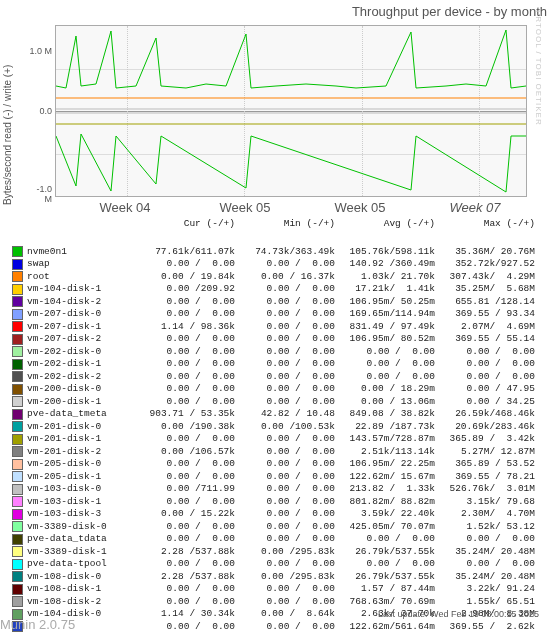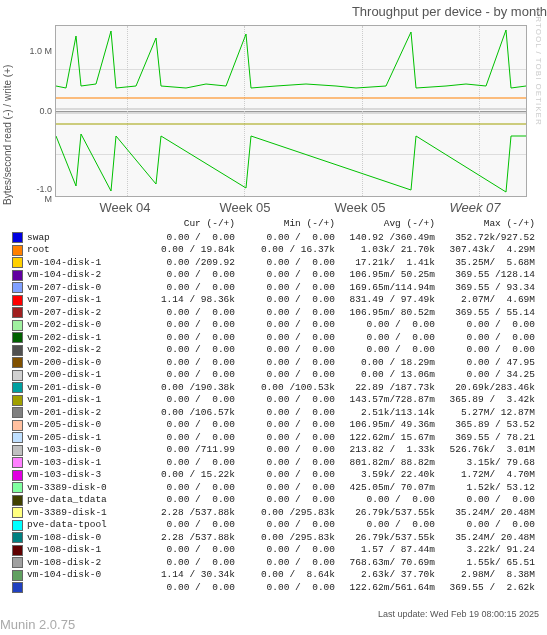--- a/index.html
+++ b/index.html
@@ -7,21 +7,21 @@
 .title{text-align:right;font-size:13px;color:#555;padding-top:4px}
 .watermark{position:absolute;right:4px;top:10px;font-size:8px;color:#ccc;letter-spacing:1px;writing-mode:vertical-rl}
 .yaxis-label{position:absolute;left:2px;top:50px;font-size:10px;color:#555;writing-mode:vertical-rl;transform:rotate(180deg);height:170px;text-align:center}
 .chart-area{position:absolute;left:55px;top:25px;width:470px;height:170px;border:1px solid #aaa;background:#f8f8f8}
 .grid-h{position:absolute;left:0;width:100%;border-top:1px solid #ddd}
 .grid-v{position:absolute;top:0;height:100%;border-left:1px dotted #ccc}
 .zero-line{position:absolute;left:0;width:100%;border-top:1px solid #999;top:50%}
 .ytick{position:absolute;left:28px;width:24px;text-align:right;font-size:9px;color:#555}
 .xtick{position:absolute;top:200px;font-size:13px;color:#555;text-align:center;width:60px}
 .legend{position:absolute;left:12px;top:218px;width:522px;font-family:"Courier New",monospace;font-size:9.5px;line-height:12.5px;color:#222}
-.legend-header{display:flex;color:#222;margin-bottom:1px}
+.legend-header{display:flex;color:#222;margin-bottom:15px}
 .legend-row{display:flex;align-items:center;height:12.5px}
 .swatch{width:9px;height:9px;margin-right:4px;border:1px solid #666;flex-shrink:0}
 .lbl{width:108px;flex-shrink:0;white-space:nowrap;overflow:hidden}
 .col{width:100px;text-align:right;white-space:pre;flex-shrink:0}
 .footer-update{position:absolute;bottom:16px;right:8px;font-size:9px;color:#555}
 .footer-version{position:absolute;bottom:3px;left:0;width:100%;text-align:left;font-size:13px;color:#aaa}
 svg{position:absolute;left:0;top:0}
 </style>
 </head>
 <body>
@@ -68,20 +68,28 @@
     <div class="legend-header">
       <span class="swatch" style="visibility:hidden"></span>
       <span class="lbl"></span>
       <span class="col">Cur (-/+)</span>
       <span class="col">Min (-/+)</span>
       <span class="col">Avg (-/+)</span>
       <span class="col">Max (-/+)</span>
     </div>
     <div id="legend-rows">
         <div class="legend-row">
+          <span class="swatch" style="background:#00c000"></span>
+          <span class="lbl">nvme0n1</span>
+          <span class="col">77.61k/611.07k</span>
+          <span class="col">74.73k/363.49k</span>
+          <span class="col">105.76k/598.11k</span>
+          <span class="col">35.36M/ 20.76M</span>
+        </div>
+        <div class="legend-row">
           <span class="swatch" style="background:#0000e0"></span>
           <span class="lbl">swap</span>
           <span class="col">0.00 /  0.00</span>
           <span class="col">0.00 /  0.00</span>
           <span class="col">140.92 /360.49m</span>
           <span class="col">352.72k/927.52</span>
         </div>
         <div class="legend-row">
           <span class="swatch" style="background:#ff8000"></span>
           <span class="lbl">root</span>
@@ -97,21 +105,21 @@
           <span class="col">0.00 /  0.00</span>
           <span class="col">17.21k/  1.41k</span>
           <span class="col">35.25M/  5.68M</span>
         </div>
         <div class="legend-row">
           <span class="swatch" style="background:#6000a0"></span>
           <span class="lbl">vm-104-disk-2</span>
           <span class="col">0.00 /  0.00</span>
           <span class="col">0.00 /  0.00</span>
           <span class="col">106.95m/ 50.25m</span>
-          <span class="col">369.55 /128.14</span>
+          <span class="col">655.81 /128.14</span>
         </div>
         <div class="legend-row">
           <span class="swatch" style="background:#80a0ff"></span>
           <span class="lbl">vm-207-disk-0</span>
           <span class="col">0.00 /  0.00</span>
           <span class="col">0.00 /  0.00</span>
           <span class="col">169.65m/114.94m</span>
           <span class="col">369.55 / 93.34</span>
         </div>
         <div class="legend-row">
@@ -162,20 +170,28 @@
           <span class="col">0.00 / 18.29m</span>
           <span class="col">0.00 / 47.95</span>
         </div>
         <div class="legend-row">
           <span class="swatch" style="background:#d0d0d0"></span>
           <span class="lbl">vm-200-disk-1</span>
           <span class="col">0.00 /  0.00</span>
           <span class="col">0.00 /  0.00</span>
           <span class="col">0.00 / 13.06m</span>
           <span class="col">0.00 / 34.25</span>
+        </div>
+        <div class="legend-row">
+          <span class="swatch" style="background:#700070"></span>
+          <span class="lbl">pve-data_tmeta</span>
+          <span class="col">903.71 / 53.35k</span>
+          <span class="col">42.82 / 10.48</span>
+          <span class="col">849.08 / 38.82k</span>
+          <span class="col">26.59k/468.46k</span>
         </div>
         <div class="legend-row">
           <span class="swatch" style="background:#00a0a0"></span>
           <span class="lbl">vm-201-disk-0</span>
           <span class="col">0.00 /190.38k</span>
           <span class="col">0.00 /100.53k</span>
           <span class="col">22.89 /187.73k</span>
           <span class="col">20.69k/283.46k</span>
         </div>
         <div class="legend-row">
@@ -192,21 +208,21 @@
           <span class="col">0.00 /106.57k</span>
           <span class="col">0.00 /  0.00</span>
           <span class="col">2.51k/113.14k</span>
           <span class="col">5.27M/ 12.87M</span>
         </div>
         <div class="legend-row">
           <span class="swatch" style="background:#ffc0a0"></span>
           <span class="lbl">vm-205-disk-0</span>
           <span class="col">0.00 /  0.00</span>
           <span class="col">0.00 /  0.00</span>
-          <span class="col">106.95m/ 49.36m</span>
+          <span class="col">106.95m/ 22.25m</span>
           <span class="col">365.89 / 53.52</span>
         </div>
         <div class="legend-row">
           <span class="swatch" style="background:#c0e0ff"></span>
           <span class="lbl">vm-205-disk-1</span>
           <span class="col">0.00 /  0.00</span>
           <span class="col">0.00 /  0.00</span>
           <span class="col">122.62m/ 15.67m</span>
           <span class="col">369.55 / 78.21</span>
         </div>
@@ -225,21 +241,21 @@
           <span class="col">0.00 /  0.00</span>
           <span class="col">801.82m/ 88.82m</span>
           <span class="col">3.15k/ 79.68</span>
         </div>
         <div class="legend-row">
           <span class="swatch" style="background:#e000e0"></span>
           <span class="lbl">vm-103-disk-3</span>
           <span class="col">0.00 / 15.22k</span>
           <span class="col">0.00 /  0.00</span>
           <span class="col">3.59k/ 22.40k</span>
-          <span class="col">1.72M/  4.70M</span>
+          <span class="col">2.30M/  4.70M</span>
         </div>
         <div class="legend-row">
           <span class="swatch" style="background:#80ffa0"></span>
           <span class="lbl">vm-3389-disk-0</span>
           <span class="col">0.00 /  0.00</span>
           <span class="col">0.00 /  0.00</span>
           <span class="col">425.05m/ 70.07m</span>
           <span class="col">1.52k/ 53.12</span>
         </div>
         <div class="legend-row">

